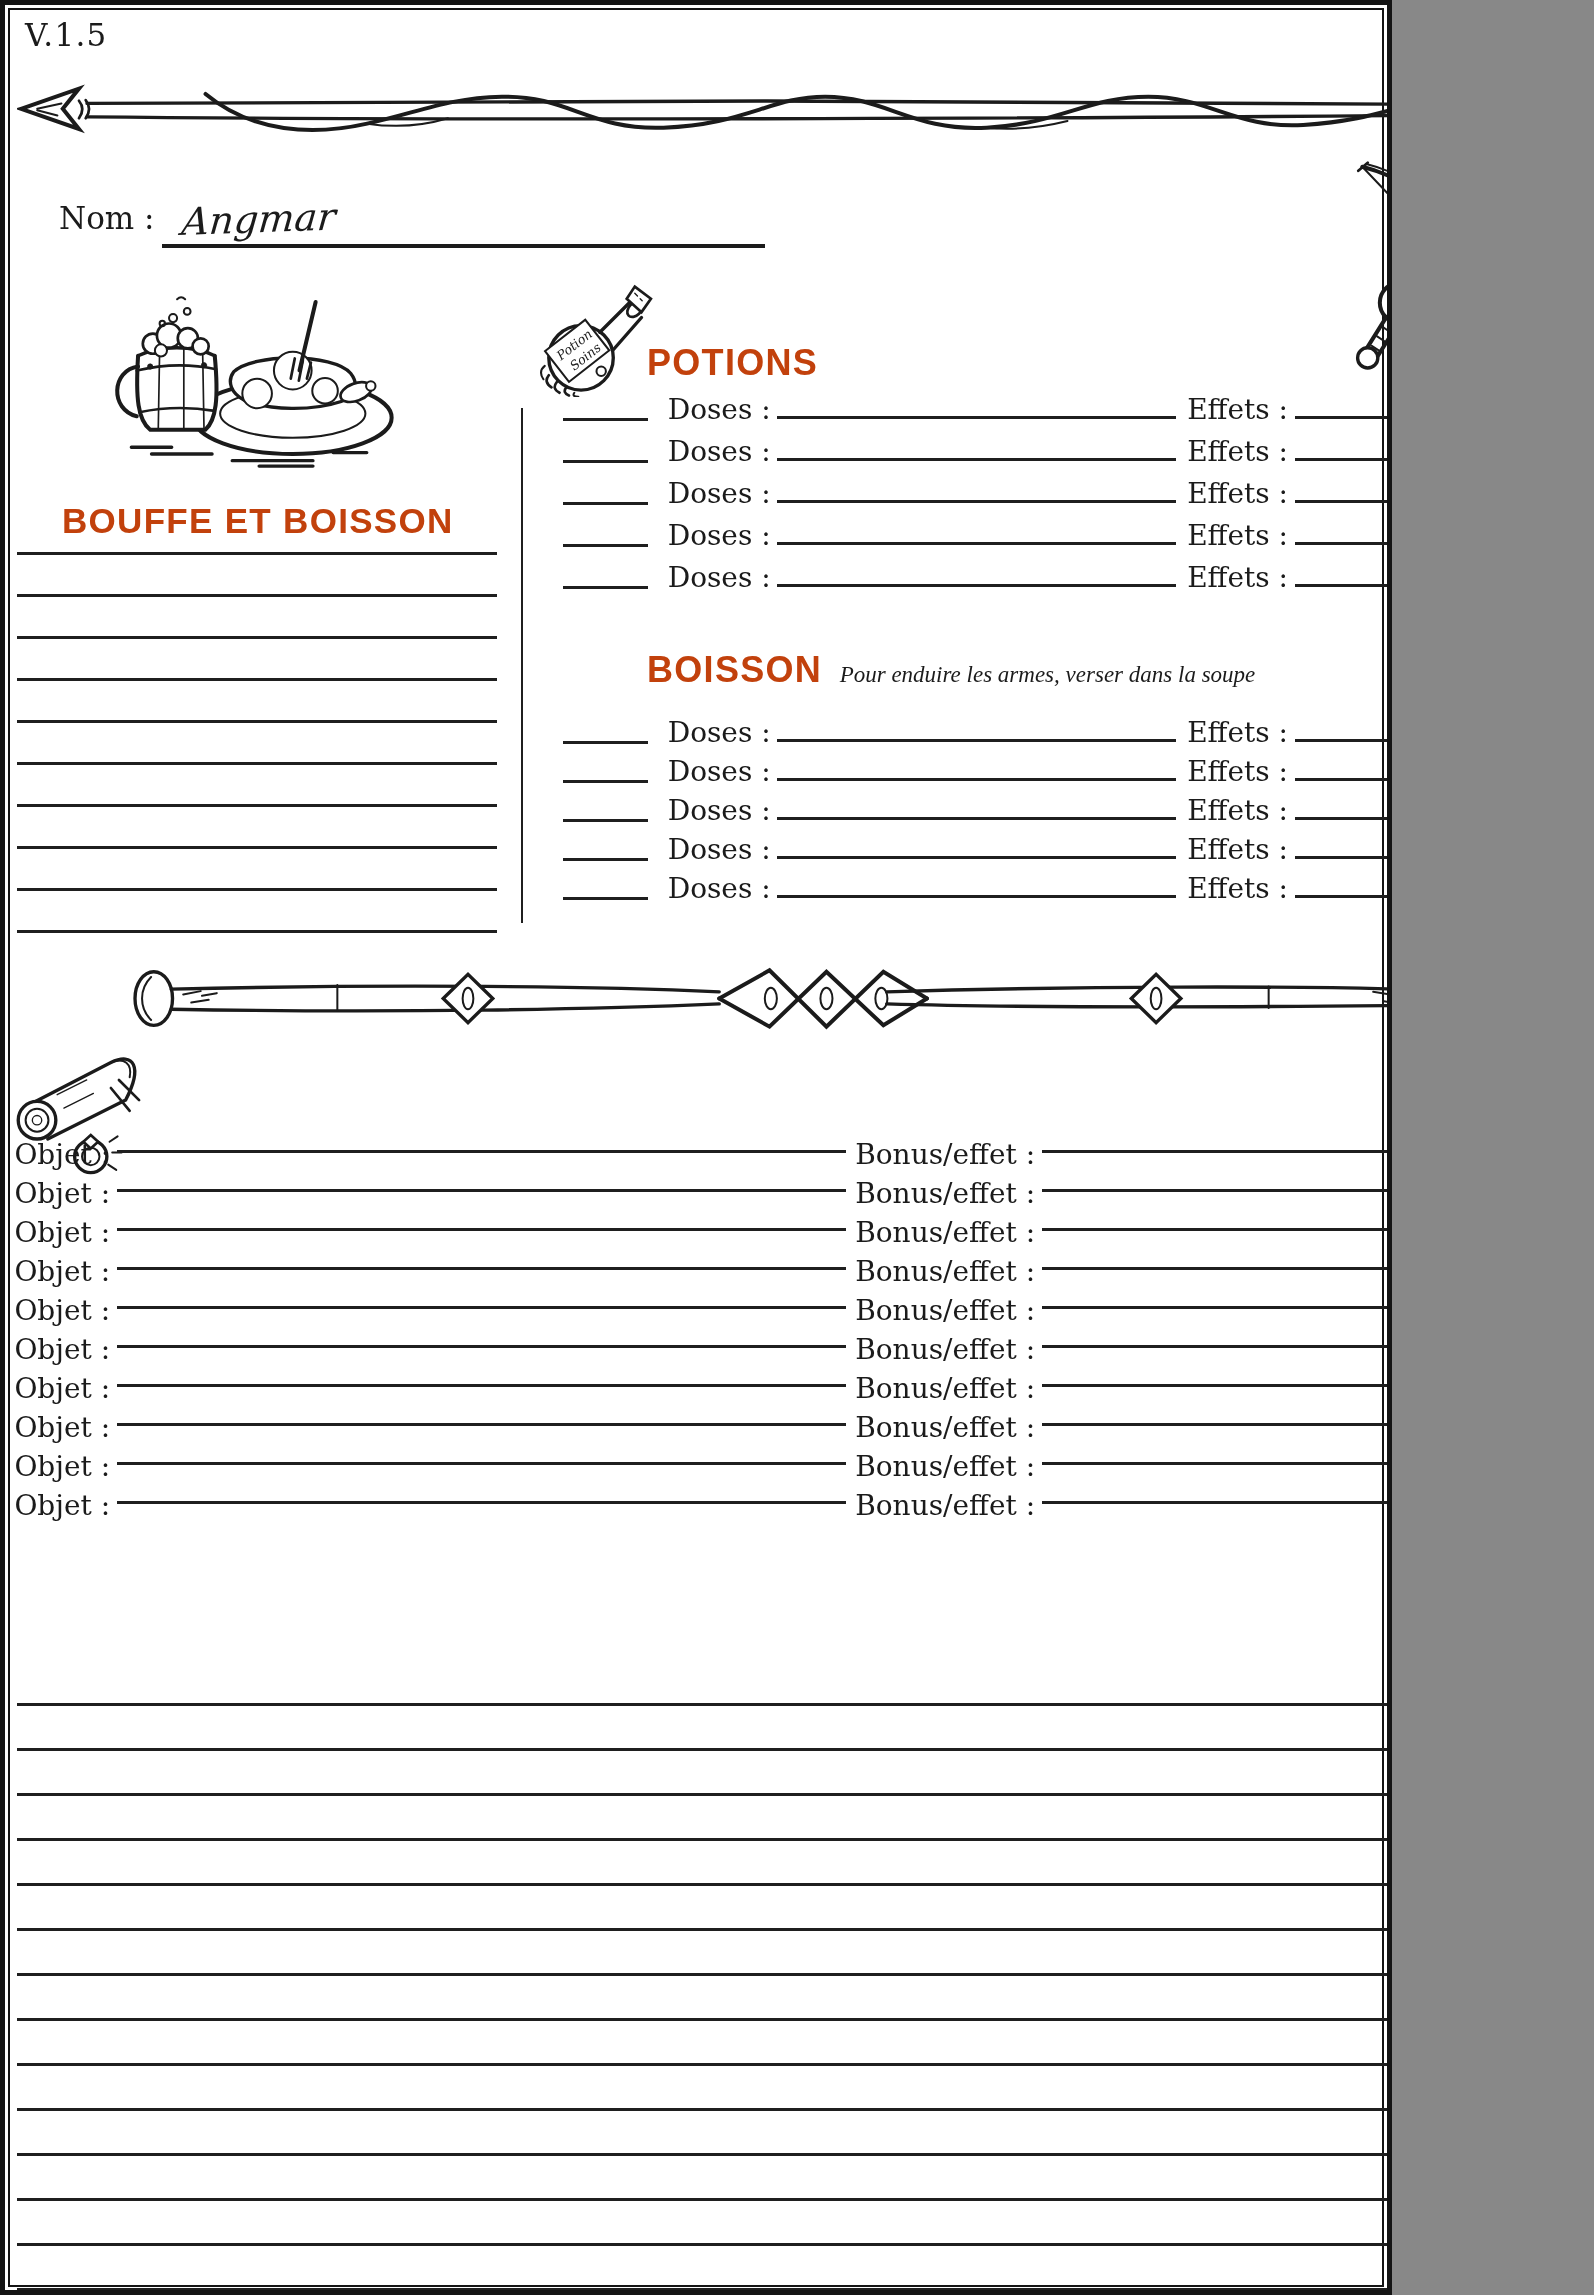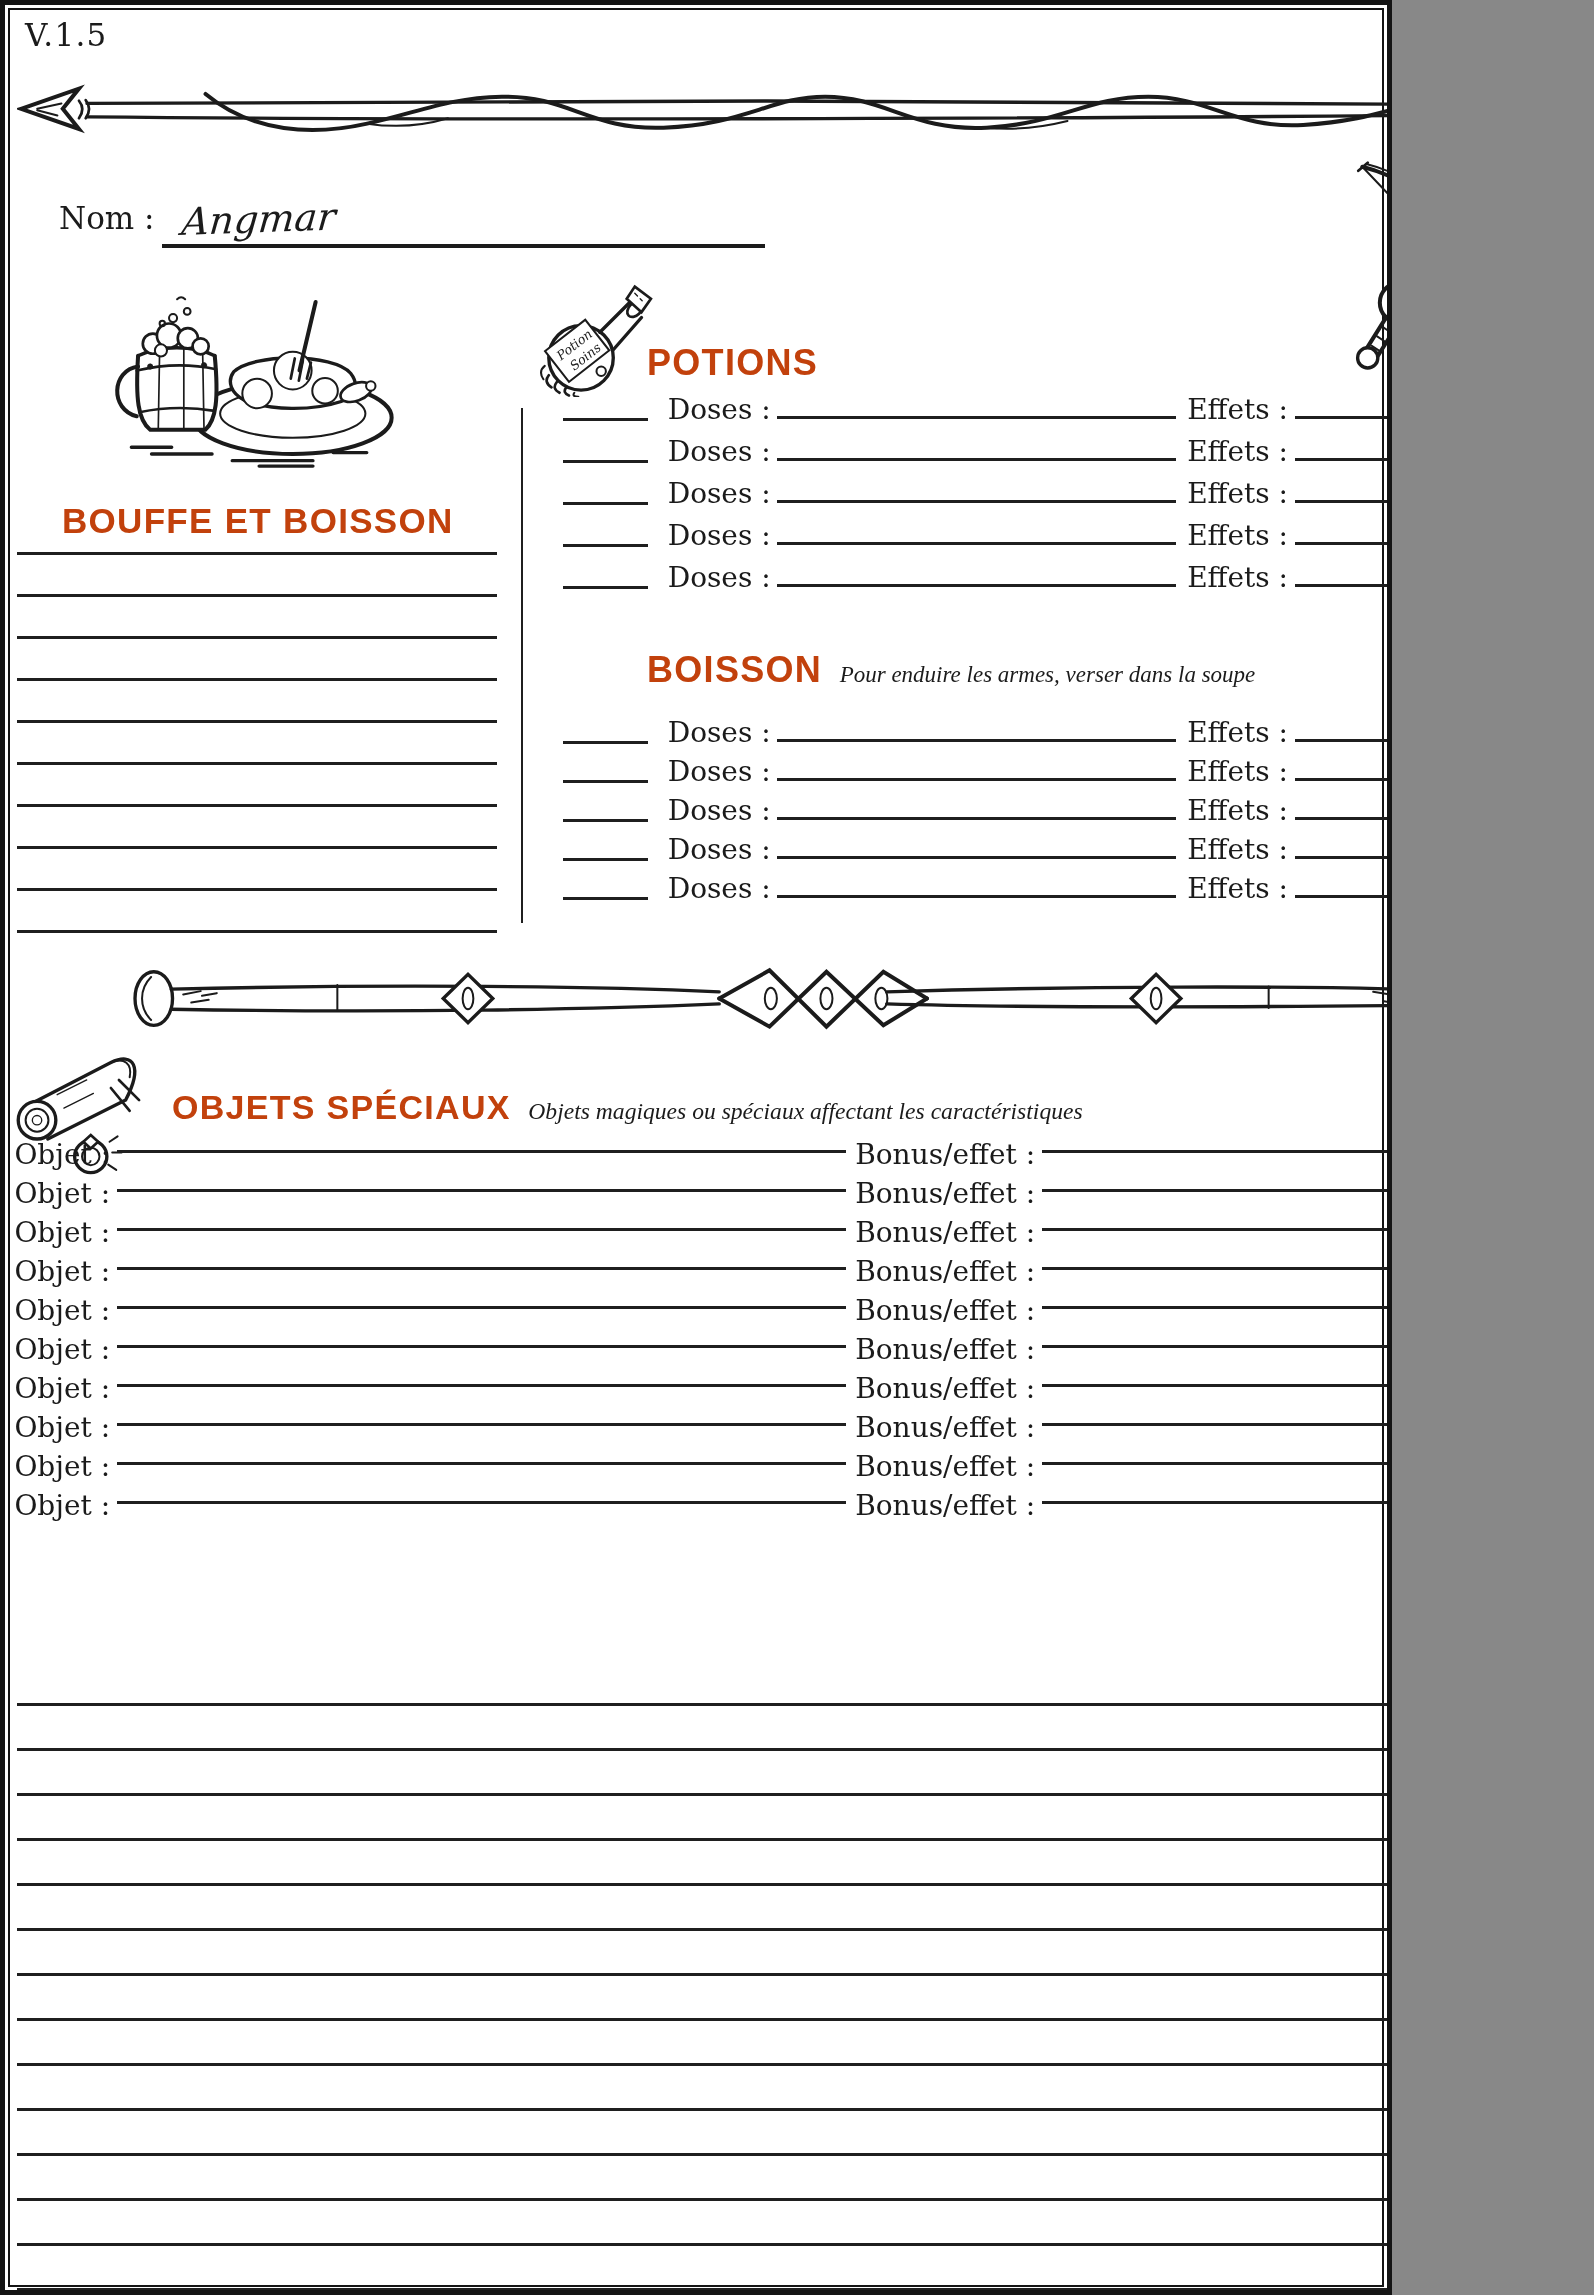--- a/index.html
+++ b/index.html
@@ -290,24 +290,20 @@
       <path d="M150,32 C170,24 182,34 178,54" stroke-width="3"></path>
       <path d="M70,80 l44,-22 M80,100 l44,-22" stroke-width="2"></path>
       <path d="M150,70 l28,34 M162,58 l30,30" stroke-width="4"></path>
       <circle cx="120" cy="172" r="24" fill="#fff" stroke-width="5"></circle>
       <circle cx="120" cy="172" r="13" stroke-width="3"></circle>
       <polygon points="120,140 131,150 120,160 109,150" fill="#fff" stroke-width="4"></polygon>
       <path d="M148,150 l12,-8 M152,166 l14,0 M146,184 l12,8" stroke-width="3"></path>
     </g>
   </svg>
 
-  <div class="abs sec-head" style="left:167px; top:1083px;">
-    <span class="h-big" style="font-size:34px;">OBJETS SPÉCIAUX</span>
-    <span class="h-sub">Objets magiques ou spéciaux affectant les caractéristiques</span>
-  </div>
   <div class="abs objet-rows">
     <div class="objet-row">
       <span class="slabel">Objet :</span>
       <span class="wline line-objet"></span>
       <span class="slabel">Bonus/effet :</span>
       <span class="wline line-bonus"></span>
     </div>
   <div class="objet-row">
       <span class="slabel">Objet :</span>
       <span class="wline line-objet"></span>

